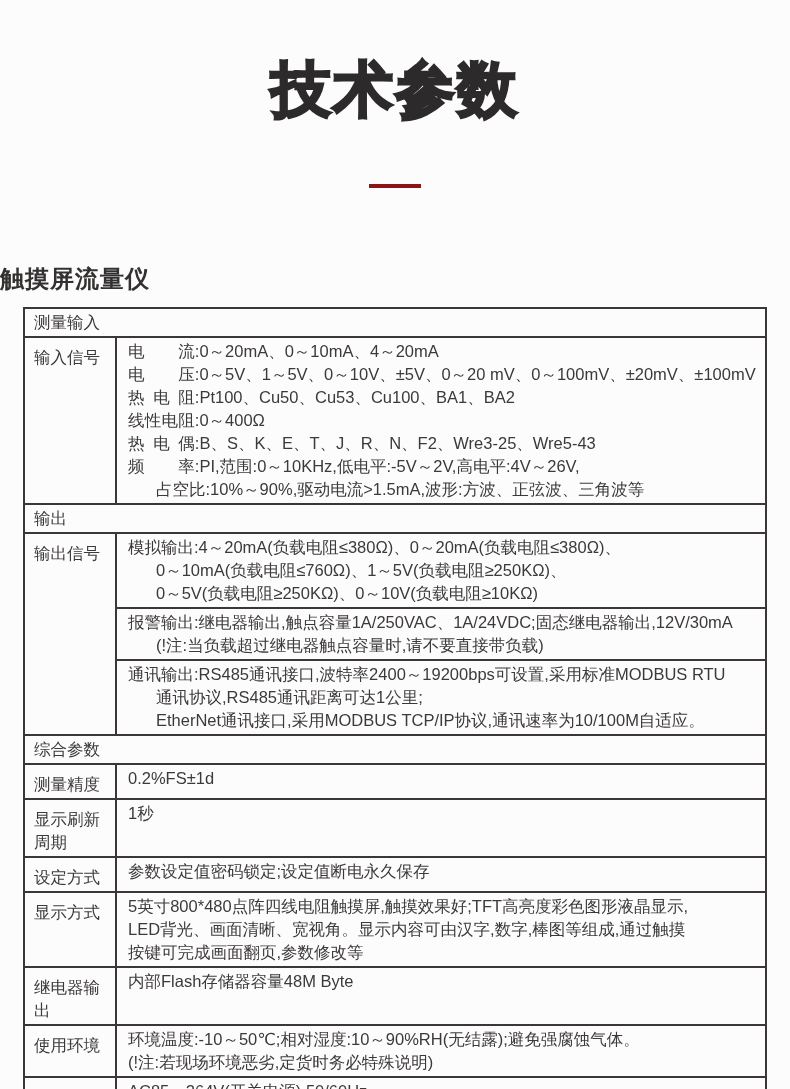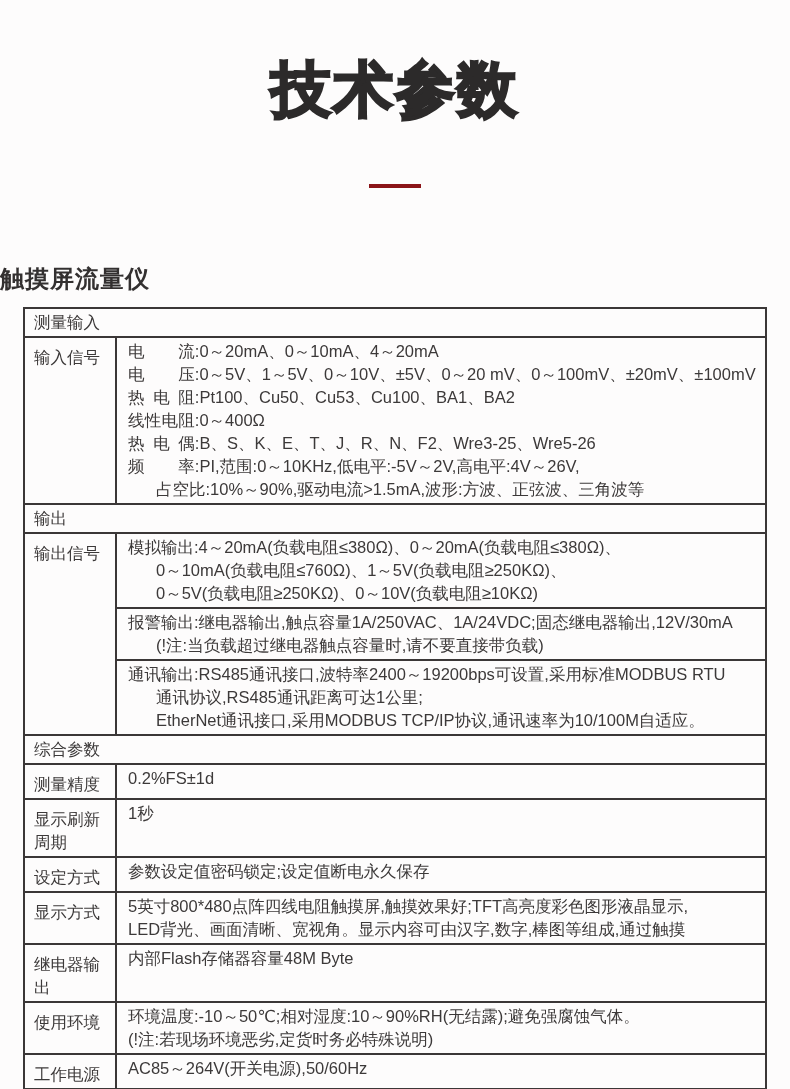--- a/index.html
+++ b/index.html
@@ -88,21 +88,21 @@
         <div class="cell section-label">测量输入</div>
       </div>
       <div class="trow">
         <div class="cell label">输入信号</div>
         <div class="cell value">
           <div class="group">
             <div class="line"><span class="k">电流</span><span>:0～20mA、0～10mA、4～20mA</span></div>
             <div class="line"><span class="k">电压</span><span>:0～5V、1～5V、0～10V、±5V、0～20 mV、0～100mV、±20mV、±100mV</span></div>
             <div class="line"><span class="k">热电阻</span><span>:Pt100、Cu50、Cu53、Cu100、BA1、BA2</span></div>
             <div class="line"><span class="k">线性电阻</span><span>:0～400Ω</span></div>
-            <div class="line"><span class="k">热电偶</span><span>:B、S、K、E、T、J、R、N、F2、Wre3-25、Wre5-26</span></div>
+            <div class="line"><span class="k">热电偶</span><span>:B、S、K、E、T、J、R、N、F2、Wre3-25、Wre5-43</span></div>
             <div class="line"><span class="k">频率</span><span>:PI,范围:0～10KHz,低电平:-5V～2V,高电平:4V～26V,</span></div>
             <div class="line indent">占空比:10%～90%,驱动电流&gt;1.5mA,波形:方波、正弦波、三角波等</div>
           </div>
         </div>
       </div>
       <div class="trow">
         <div class="cell section-label">输出</div>
       </div>
       <div class="trow">
         <div class="cell label">输出信号</div>
@@ -149,20 +149,21 @@
             <div class="line">参数设定值密码锁定;设定值断电永久保存</div>
           </div>
         </div>
       </div>
       <div class="trow">
         <div class="cell label">显示方式</div>
         <div class="cell value">
           <div class="group">
             <div class="line">5英寸800*480点阵四线电阻触摸屏,触摸效果好;TFT高亮度彩色图形液晶显示,</div>
             <div class="line">LED背光、画面清晰、宽视角。显示内容可由汉字,数字,棒图等组成,通过触摸</div>
+            <div class="line">按键可完成画面翻页,参数修改等</div>
           </div>
         </div>
       </div>
       <div class="trow">
         <div class="cell label">继电器输出</div>
         <div class="cell value">
           <div class="group">
             <div class="line">内部Flash存储器容量48M Byte</div>
           </div>
         </div>

